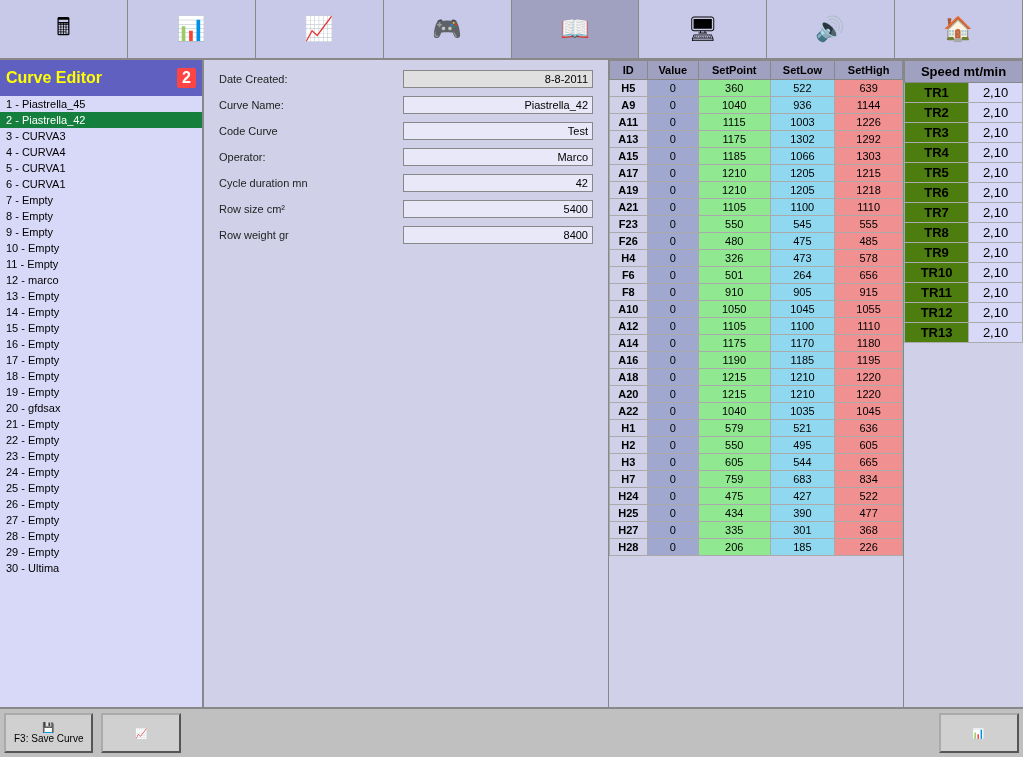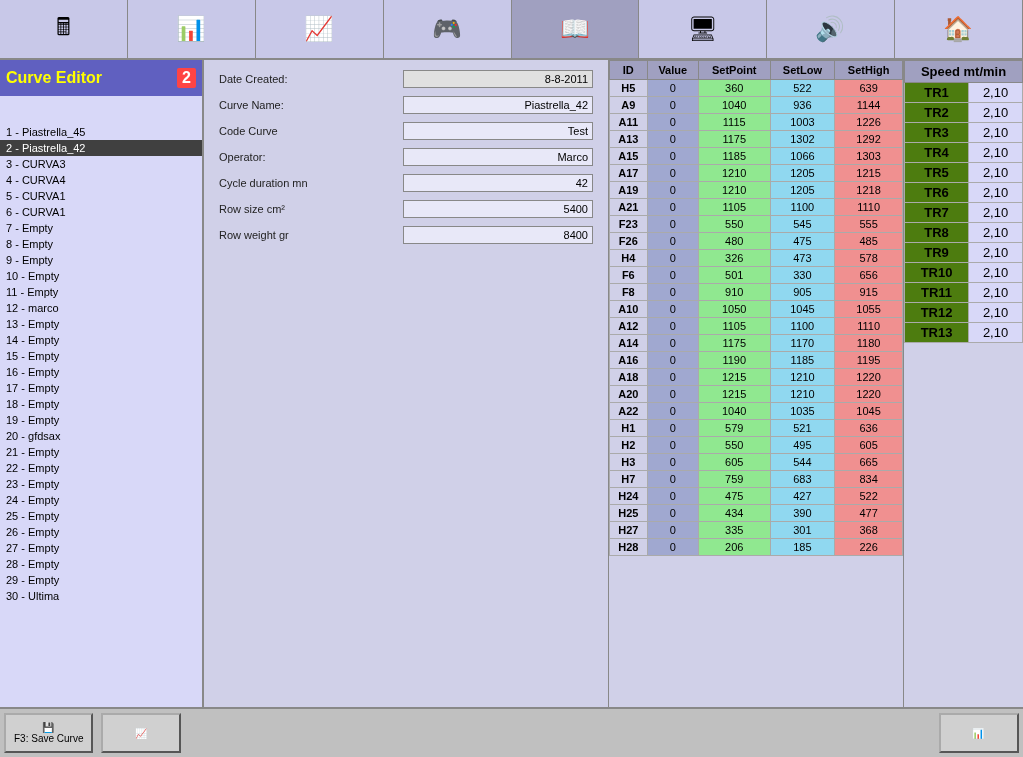--- a/index.html
+++ b/index.html
@@ -45,29 +45,28 @@
       font-weight: bold;
       font-size: 16px;
       padding: 8px 6px;
       display: flex;
       align-items: center;
       justify-content: space-between;
     }
     #sidebar-list {
       overflow-y: auto;
       flex: 1;
-      margin-top: 28px;
     }
     .sidebar-item {
       padding: 2px 6px;
       cursor: pointer;
       white-space: nowrap;
       font-size: 11px;
     }
-    .sidebar-item.selected { background: #404040; color: white; }
+    .sidebar-item.selected { background: #15803d; color: white; }
 
     
     #form-panel {
       flex: 1;
       padding: 10px 15px;
       background: #d0d0e8;
     }
     .form-row {
       display: flex;
       align-items: center;
@@ -340,21 +339,21 @@
     <td class="td-id">H4</td>
     <td class="td-value">0</td>
     <td class="td-setpoint">326</td>
     <td class="td-setlow">473</td>
     <td class="td-sethigh">578</td>
   </tr>
           <tr>
     <td class="td-id">F6</td>
     <td class="td-value">0</td>
     <td class="td-setpoint">501</td>
-    <td class="td-setlow">330</td>
+    <td class="td-setlow">264</td>
     <td class="td-sethigh">656</td>
   </tr>
           <tr>
     <td class="td-id">F8</td>
     <td class="td-value">0</td>
     <td class="td-setpoint">910</td>
     <td class="td-setlow">905</td>
     <td class="td-sethigh">915</td>
   </tr>
           <tr>

